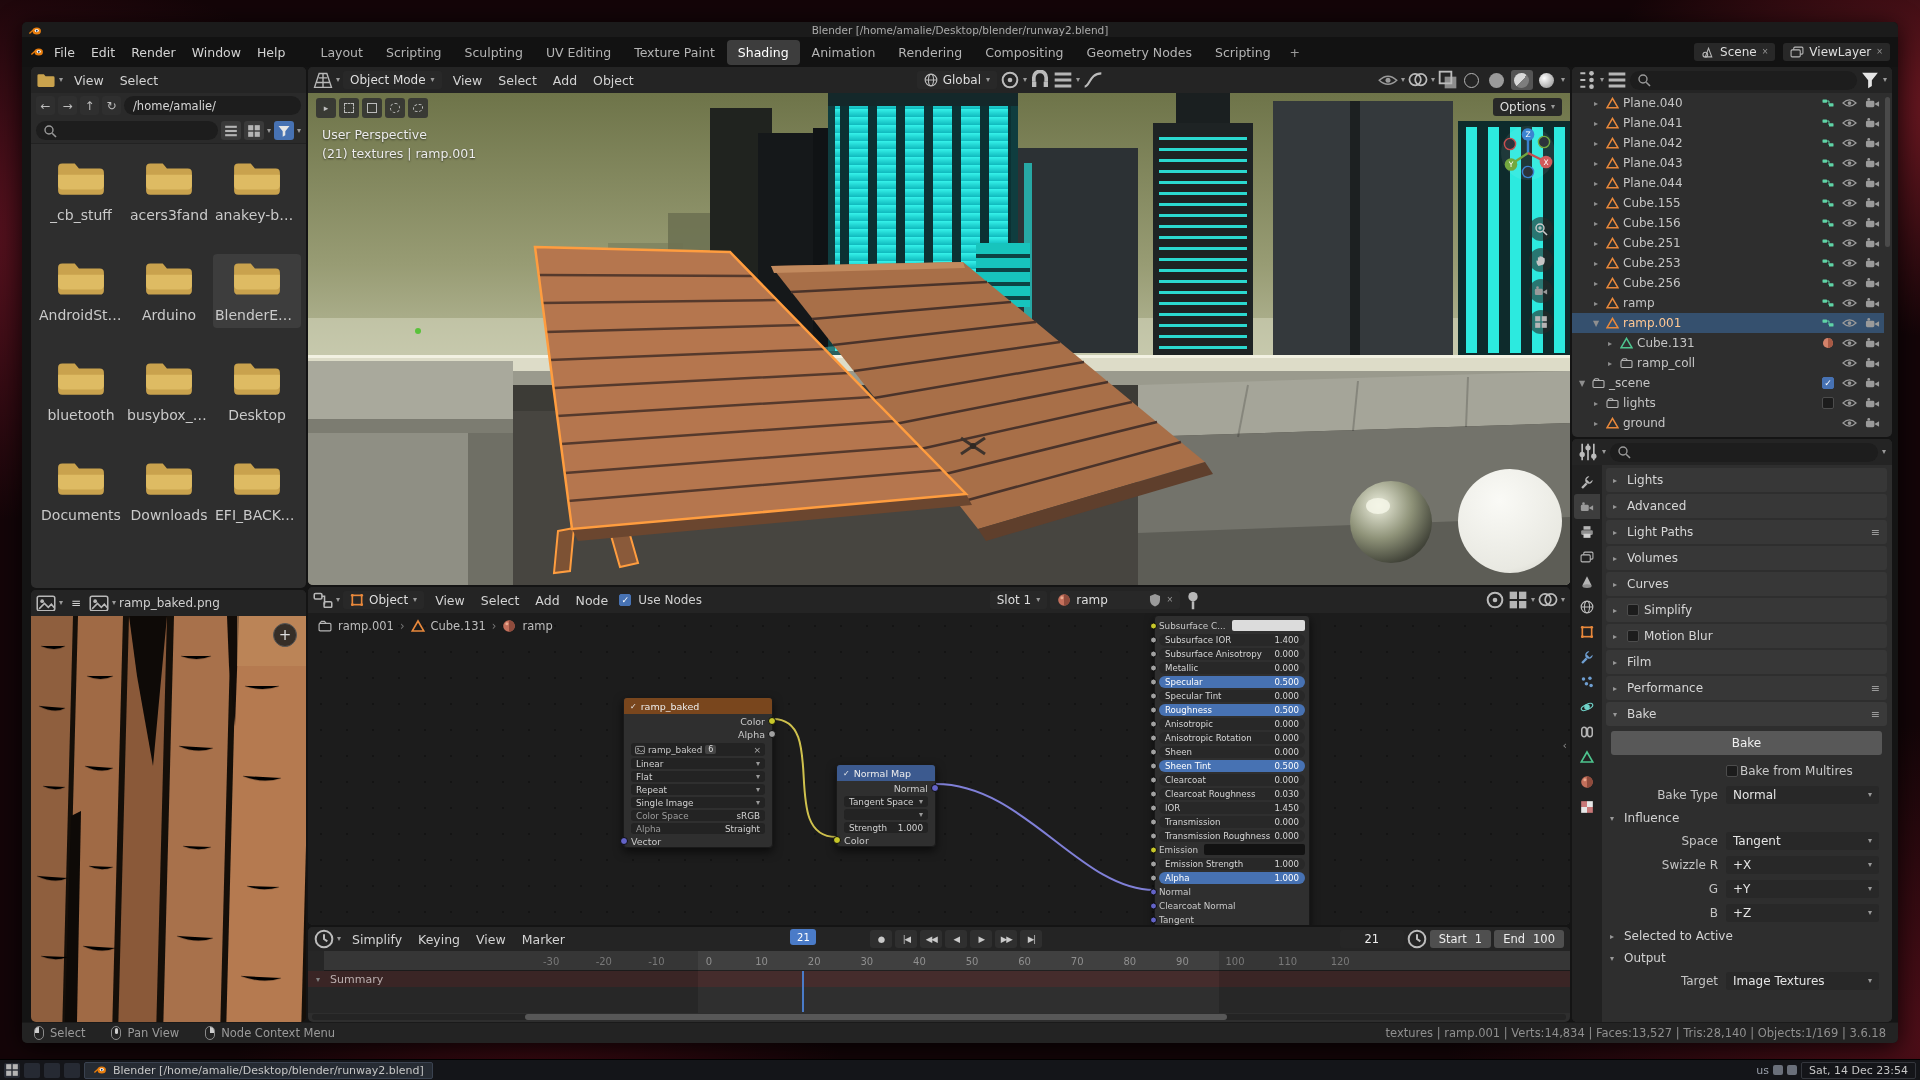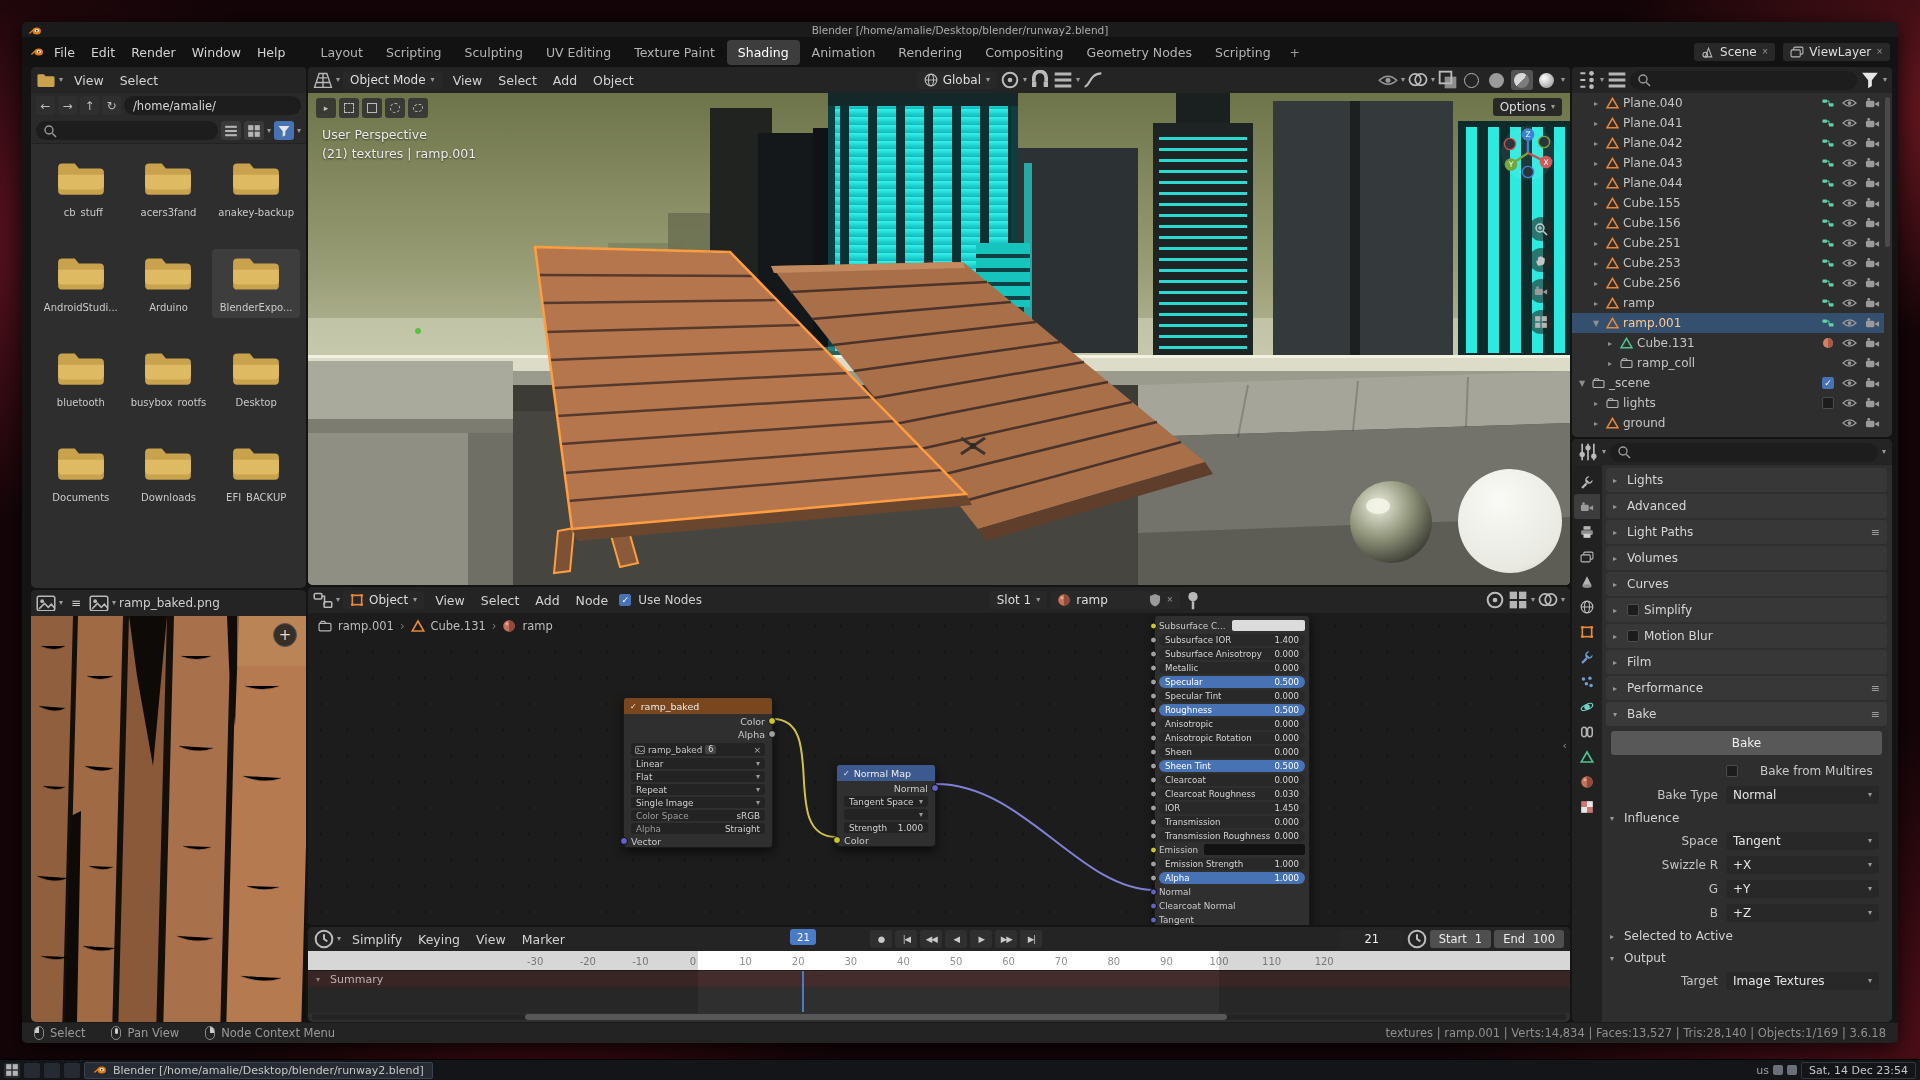--- a/index.html
+++ b/index.html
@@ -35,21 +35,21 @@
 .navb{width:19px;height:19px;display:inline-flex;align-items:center;justify-content:center;background:#2f2f2f;border-radius:3px;color:#bdbdbd;font-size:12px}
 #fb-path{flex:1;height:19px;background:#1d1d1d;border-radius:10px;display:flex;align-items:center;padding:0 9px;color:#d6d6d6;font-size:11.5px}
 #fb .row3{height:26px;background:#2a2a2a;display:flex;align-items:center;gap:3px;padding:0 5px;border-bottom:1px solid #222}
 .srchpill{flex:1;height:19px;background:#1d1d1d;border-radius:10px;display:flex;align-items:center;gap:5px;padding:0 7px;color:#8a8a8a}
 .fbtn{width:20px;height:19px;display:inline-flex;align-items:center;justify-content:center;background:#3a3a3a;border-radius:3px}
 .fbtn.blue{background:#4772b3}
 #fb-folders{display:grid;grid-template-columns:repeat(3,1fr);padding:10px 6px;row-gap:26px}
 .folder{display:flex;flex-direction:column;align-items:center;gap:5px;padding:5px 2px;border-radius:4px}
 .folder.sel{background:#3d3d3d}
 .folder svg{width:50px;height:40px}
-.flabel{font-size:10px;color:#cacaca;max-width:84px;overflow:hidden;white-space:nowrap;text-overflow:ellipsis}
+.flabel{font-size:14px;color:#cacaca;max-width:84px;overflow:hidden;white-space:nowrap;text-overflow:ellipsis}
 
 #vp{left:286px;top:45px;width:1262px;height:518px}
 #vp-canvas{position:absolute;left:0;top:26px;right:0;bottom:0}
 #vp-overlay-text{position:absolute;left:14px;top:58px;z-index:3;color:#ececec;text-shadow:0 1px 2px #0009;font-size:12.5px;line-height:1.55}
 #vp-tools{position:absolute;left:8px;top:31px;z-index:3;display:flex;gap:3px}
 .vtb{width:20px;height:20px;background:#2a2a2ecc;border-radius:3px;display:inline-flex;align-items:center;justify-content:center;color:#c0c0c0;font-size:9px}
 #vp-options{position:absolute;right:8px;top:31px;z-index:3}
 #vp-gizmo{position:absolute;right:14px;top:58px;width:56px;height:56px;z-index:3}
 .vpnav{position:absolute;right:17px;width:24px;height:24px;background:#28282899;border-radius:50%;z-index:3;display:flex;align-items:center;justify-content:center}
 .sphbtn{width:15px;height:15px;border-radius:50%;display:inline-block}
@@ -80,21 +80,21 @@
 .psec{height:24px;background:#373737;border-radius:3px;display:flex;align-items:center;gap:5px;padding:0 7px;margin-bottom:2px;color:#d6d6d6}
 .parr{font-size:8px;color:#999;width:9px}
 .pseclabel{flex:1;white-space:nowrap;overflow:hidden}
 .psecmenu{color:#9a9a9a;font-size:11px}
 .cb{width:12px;height:12px;background:#1c1c1c;border:1px solid #4c4c4c;border-radius:2px;display:inline-flex;align-items:center;justify-content:center;font-size:9px;color:#fff}
 .cb.on{background:#4772b3;border-color:#4772b3}
 #bake-btn{display:block;width:calc(100% - 10px);margin:5px 5px 4px;height:24px;background:#585858;border:none;border-radius:3px;color:#f0f0f0;font-size:12px;font-family:inherit}
 .prow{height:24px;display:flex;align-items:center;padding:0 8px 0 0}
 .plabel{width:112px;text-align:right;margin-right:8px;color:#c4c4c4;white-space:nowrap;overflow:hidden}
 .pdd{flex:1;height:18px;background:#282828;border-radius:3px;display:flex;align-items:center;justify-content:space-between;padding:0 7px;color:#e4e4e4}
-.pinline{color:#c9c9c9;margin-left:22px}
+.pinline{color:#c9c9c9;margin-left:2px}
 .psub{height:22px;display:flex;align-items:center;gap:5px;padding:0 4px;color:#d2d2d2}
 
 #img{left:9px;top:568px;width:275px;height:432px}
 #img-canvas{position:absolute;left:0;top:26px;right:0;bottom:0;background:#151009}
 #img-zoom{position:absolute;right:9px;top:33px;width:24px;height:24px;border-radius:50%;background:#1f1f1fd9;border:1px solid #565656;color:#ddd;display:flex;align-items:center;justify-content:center;font-size:15px;z-index:3}
 
 #sh{left:286px;top:565px;width:1262px;height:338px}
 #nodecanvas{position:absolute;left:0;top:26px;right:0;bottom:0;overflow:hidden;background-color:#1c1c1c;background-image:radial-gradient(#141414 1px,transparent 1.3px);background-size:26px 26px}
 #sh-breadcrumb{position:absolute;left:10px;top:6px;z-index:4;display:flex;align-items:center;gap:6px;color:#bdbdbd;font-size:11.5px}
 #sh-collapse{position:absolute;right:3px;top:45%;color:#8d8d8d;font-size:11px;z-index:4}
@@ -123,21 +123,21 @@
 .bswatch{flex:1;height:11px;margin-left:6px;background:#dcdcdc;border-radius:2px}
 .bswatch.dark{background:#121212}
 .bfield{flex:1;height:12px;background:#282828;border-radius:6px;display:flex;align-items:center;justify-content:space-between;padding:0 6px;font-size:8.6px;color:#d6d6d6;white-space:nowrap;overflow:hidden}
 .bfield.fill{background:#4772b3;color:#fff}
 
 #tl{left:286px;top:905px;width:1262px;height:95px}
 #tl-head{height:24px;background:#242424;display:flex;align-items:center;gap:3px;padding:0 6px}
 .tbtn{width:22px;height:18px;display:inline-flex;align-items:center;justify-content:center;background:#2f2f2f;border-radius:3px;color:#c9c9c9;font-size:8.5px;letter-spacing:-1px}
 .tfield{height:18px;background:#4f4f4f;border-radius:3px;display:inline-flex;align-items:center;gap:8px;padding:0 9px;color:#ededed;font-size:11.5px}
 .tframe{background:#262626;min-width:64px;justify-content:center}
-#tl-ruler{position:absolute;left:0;top:24px;width:100%;height:20px;background:#ffffff;border-bottom:1px solid #202020}
+#tl-ruler{position:absolute;left:16px;top:24px;width:100%;height:20px;background:#404040;border-bottom:1px solid #202020}
 .tick{position:absolute;bottom:3px;transform:translateX(-50%);font-size:10px;color:#8f8f8f}
 #tl-phlabel{position:absolute;top:2px;width:26px;height:16px;background:#4a7bc8;border-radius:3px;color:#fff;font-size:10px;display:flex;align-items:center;justify-content:center;z-index:3}
 #tl-phline{position:absolute;top:44px;bottom:10px;width:2px;background:#4a7bc8;z-index:3}
 #tl-summary{position:absolute;left:0;top:44px;width:100%;height:16px;background:#452c2c;display:flex;align-items:center;gap:5px;padding:0 8px;color:#ddcfcf;font-size:11px}
 #tl-tracks{position:absolute;left:0;top:60px;width:100%;bottom:9px;background:#2f2f2f}
 .tlshade{position:absolute;top:24px;bottom:9px;background:#00000028;z-index:2}
 #tl-scroll{position:absolute;left:4px;right:4px;bottom:2px;height:6px;background:#242424;border-radius:3px}
 #tl-scroll i{position:absolute;left:17%;width:56%;top:0;bottom:0;background:#575757;border-radius:3px;display:block}
 
 #status{position:absolute;left:0;top:1000px;width:100%;height:21px;background:#232323;border-top:1px solid #1a1a1a;display:flex;align-items:center;padding:0 12px;gap:26px;font-size:11.5px;color:#9a9a9a}

